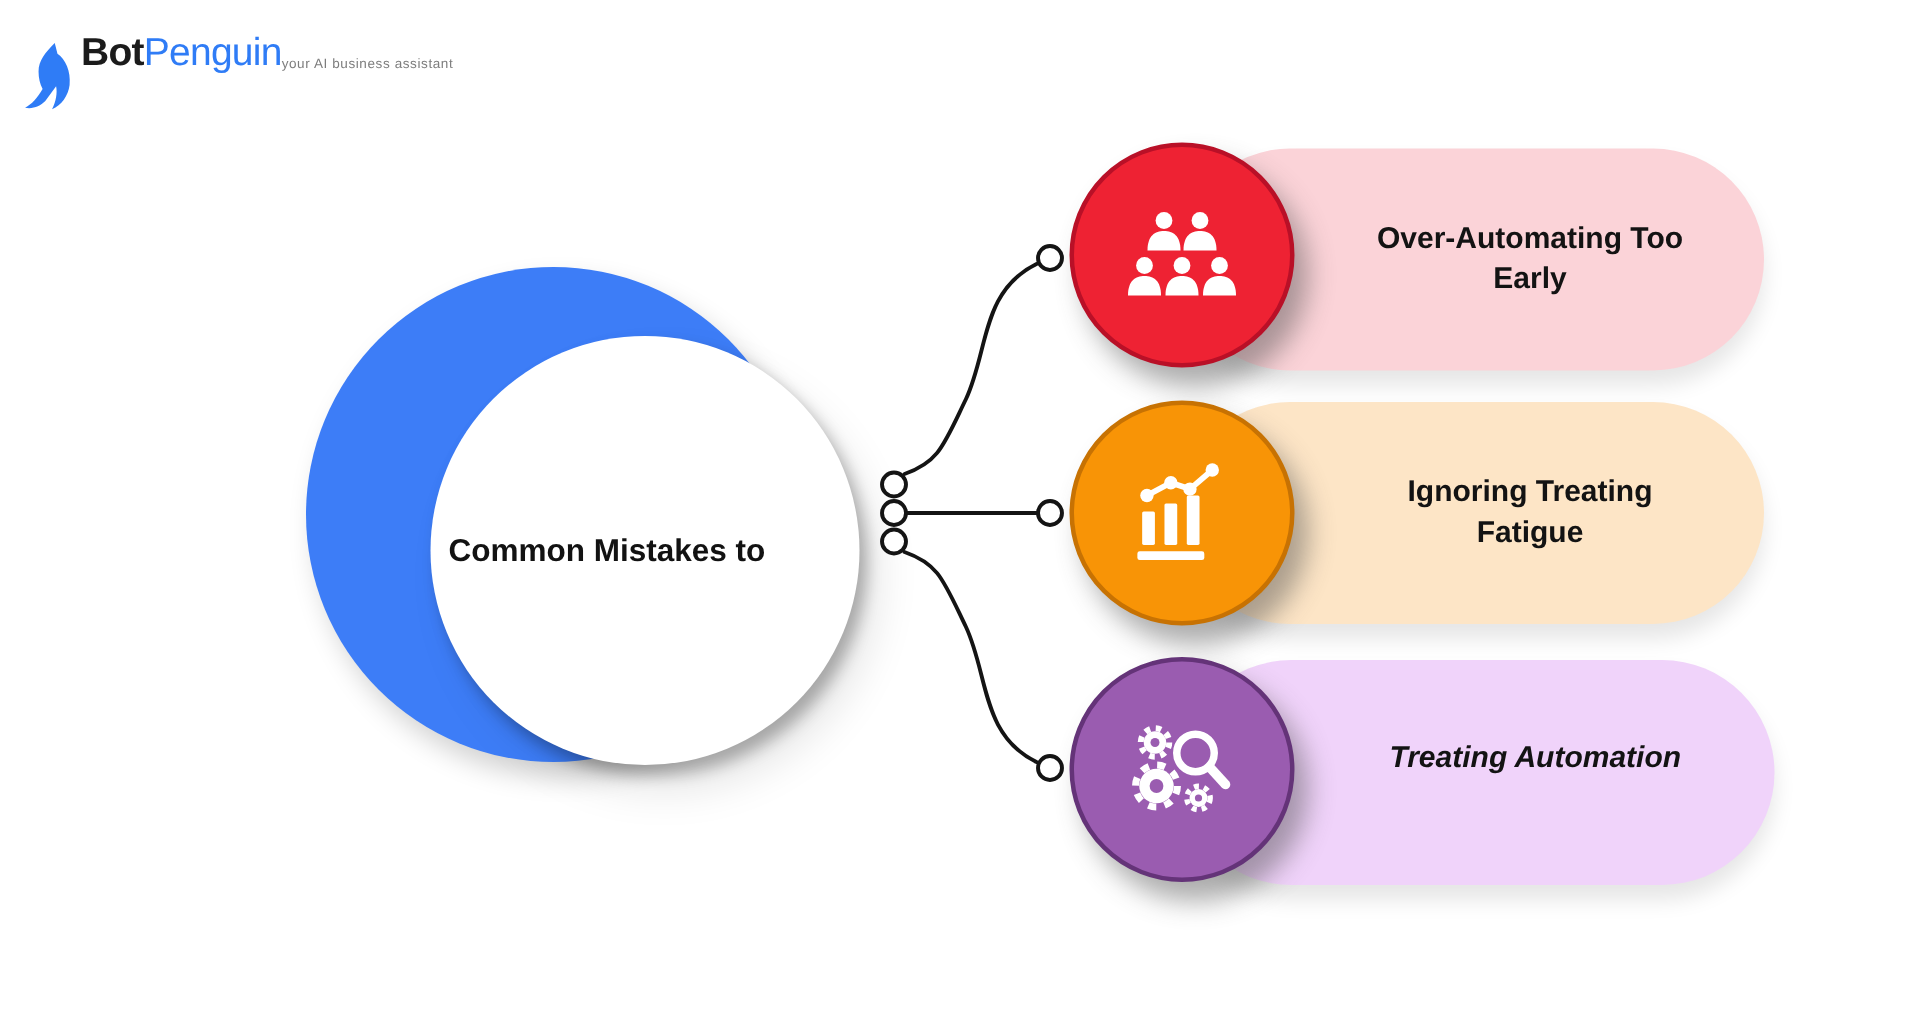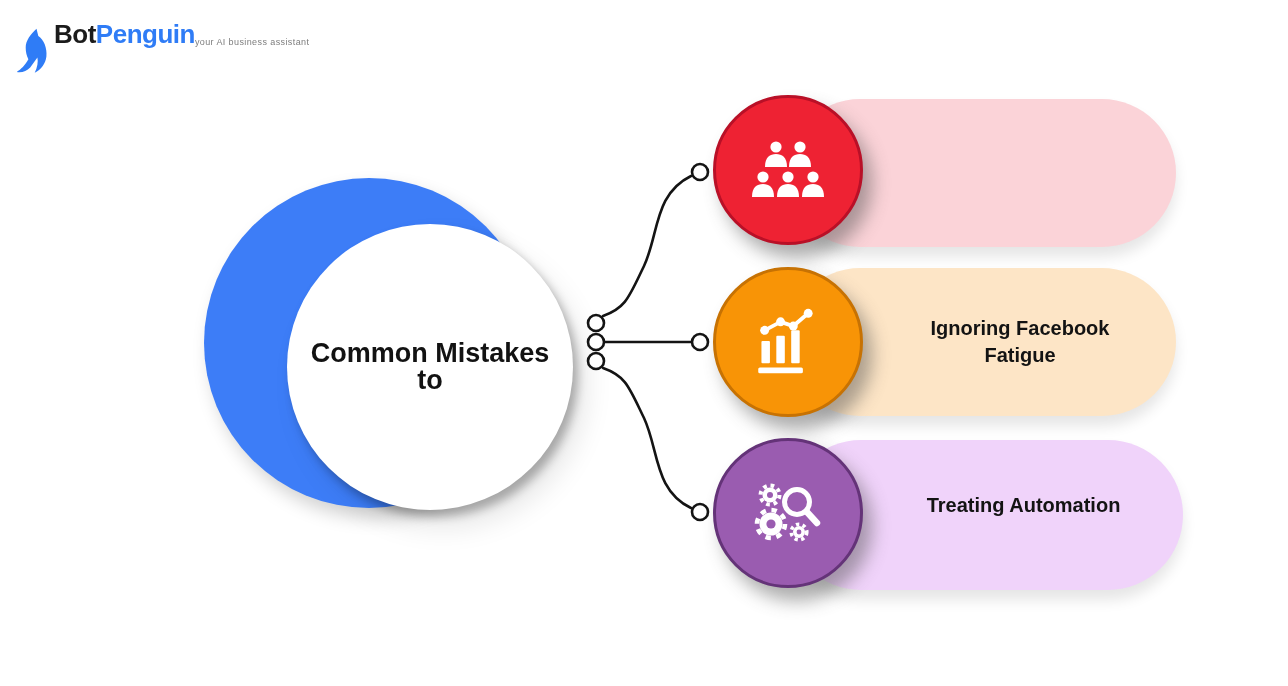--- a/index.html
+++ b/index.html
@@ -5,33 +5,33 @@
   html,body{margin:0;padding:0;background:#ffffff;}
   .stage{
     position:relative;width:1288px;height:686px;background:#ffffff;overflow:hidden;
     font-family:"Liberation Sans", sans-serif;color:#131313;
   }
   
   .logo{position:absolute;left:14px;top:22px;display:flex;align-items:flex-start;gap:4px;}
   .logo-icon{width:36px;height:54px;margin-top:4px;}
   .logo-text{display:flex;flex-direction:row;align-items:flex-end;}
   .brand-top{font-size:26px;font-weight:800;line-height:25px;color:#1b1b1b;letter-spacing:-0.5px;}
-  .brand-bottom{font-size:26px;font-weight:700;line-height:25px;color:#2F7CF6;letter-spacing:-0.5px;}
+  .brand-bottom{font-size:26px;font-weight:400;line-height:25px;color:#2F7CF6;letter-spacing:-0.5px;}
   .tagline{font-size:9px;color:#7d7d7d;margin-top:5px;letter-spacing:0.4px;}
   
   .blue-circle{
     position:absolute;left:204px;top:178px;width:330px;height:330px;border-radius:50%;
     background:#3D7DF7;box-shadow:6px 10px 18px rgba(0,0,0,0.18);
   }
   .white-circle{
     position:absolute;left:287px;top:224px;width:286px;height:286px;border-radius:50%;
     background:#ffffff;display:flex;align-items:center;justify-content:center;
     box-shadow:5px 7px 10px rgba(0,0,0,0.28), 13px 17px 28px rgba(0,0,0,0.10);
   }
-  .center-title{width:262px;text-align:center;font-size:27px;font-weight:700;line-height:27px;color:#121212;}
+  .center-title{width:262px;text-align:left;font-size:21px;font-weight:700;line-height:27px;color:#121212;}
   
   .connectors{position:absolute;left:0;top:0;pointer-events:none;}
   
   .pill{position:absolute;border-radius:76px;box-shadow:0 10px 14px rgba(0,0,0,0.10);}
   .pill.r1{left:786px;top:99px;width:390px;height:148px;background:#FBD3D8;}
   .pill.r2{left:786px;top:268px;width:390px;height:148px;background:#FDE5C6;}
   .pill.r3{left:786px;top:440px;width:397px;height:150px;background:#F0D3FA;}
   .badge{
     position:absolute;width:144px;height:144px;border-radius:50%;
     display:flex;align-items:center;justify-content:center;
@@ -39,21 +39,21 @@
   }
   .badge.r1{left:713px;top:95px;background:#EE2233;border:3px solid #B91027;}
   .badge.r2{left:713px;top:267px;background:#F89406;border:3px solid #C77203;}
   .badge.r3{left:713px;top:438px;background:#9A5CB0;border:3px solid #643378;}
   .pill-label{
     position:absolute;display:flex;flex-direction:column;align-items:center;justify-content:center;
     text-align:center;font-size:20px;font-weight:600;line-height:27px;color:#131313;
   }
   .pill-label.r1{left:864px;top:99px;width:312px;height:148px;}
   .pill-label.r2{left:864px;top:268px;width:312px;height:148px;}
-  .pill-label.r3{left:864px;top:440px;width:319px;height:130px;}
+  .pill-label.r3{left:864px;top:440px;width:319px;height:130px;font-style:italic;}
 </style>
 </head>
 <body>
 
 <div class="stage">
 
   <div class="logo">
     <svg class="logo-icon" viewBox="0 0 40 56" aria-hidden="true">
       <path d="M25 1 C 18 8 13 14 13 22 C 13 27 14 31 16 35 C 12 42 8 46 3 49 C 9 50 14 48 18 44 L 26 33 C 27 38 26 44 23 50 C 30 47 35 40 36 32 C 37 22 33 13 27 9 L 25 1 Z" fill="#2F7CF6"></path>
     </svg>
@@ -107,41 +107,45 @@
           <circle cx="0" cy="-7" r="5.6"></circle>
           <path d="M-11 13 C-11 3 -6 0 0 0 C6 0 11 3 11 13 Z"></path>
         </g>
         <g transform="translate(25,14)">
           <circle cx="0" cy="-7" r="5.6"></circle>
           <path d="M-11 13 C-11 3 -6 0 0 0 C6 0 11 3 11 13 Z"></path>
         </g>
       </g>
     </svg>
   </div>
+  <div class="pill-label r1">
+    <div>Over-Automating Too</div>
+    <div>Early</div>
+  </div>
 
   <div class="pill r2"></div>
   <div class="badge r2">
     <svg width="68" height="68" viewBox="-32 -34 64 64" aria-hidden="true">
       <g fill="#ffffff">
         <rect x="-25" y="-3" width="8" height="21" rx="1"></rect>
         <rect x="-11" y="-8" width="8" height="26" rx="1"></rect>
         <rect x="3" y="-13" width="8" height="31" rx="1"></rect>
         <rect x="-28" y="22" width="42" height="5.5" rx="1.5"></rect>
       </g>
       <polyline points="-22,-13 -7,-21 5,-17 19,-29" fill="none" stroke="#ffffff" stroke-width="3.6" stroke-linejoin="round" stroke-linecap="round"></polyline>
       <g fill="#ffffff">
         <circle cx="-22" cy="-13" r="4.2"></circle>
         <circle cx="-7" cy="-21" r="4.2"></circle>
         <circle cx="5" cy="-17" r="4.2"></circle>
         <circle cx="19" cy="-29" r="4.2"></circle>
       </g>
     </svg>
   </div>
   <div class="pill-label r2">
-    <div>Ignoring Facebook</div>
+    <div>Ignoring Treating</div>
     <div>Fatigue</div>
   </div>
 
   <div class="pill r3"></div>
   <div class="badge r3">
     <svg width="72" height="72" viewBox="-36 -36 72 72" aria-hidden="true">
 
       <g transform="translate(-18,-18)">
         <circle r="7.5" fill="#ffffff"></circle>
         <circle r="9.5" fill="none" stroke="#ffffff" stroke-width="4" stroke-dasharray="3.7 3.8"></circle>

